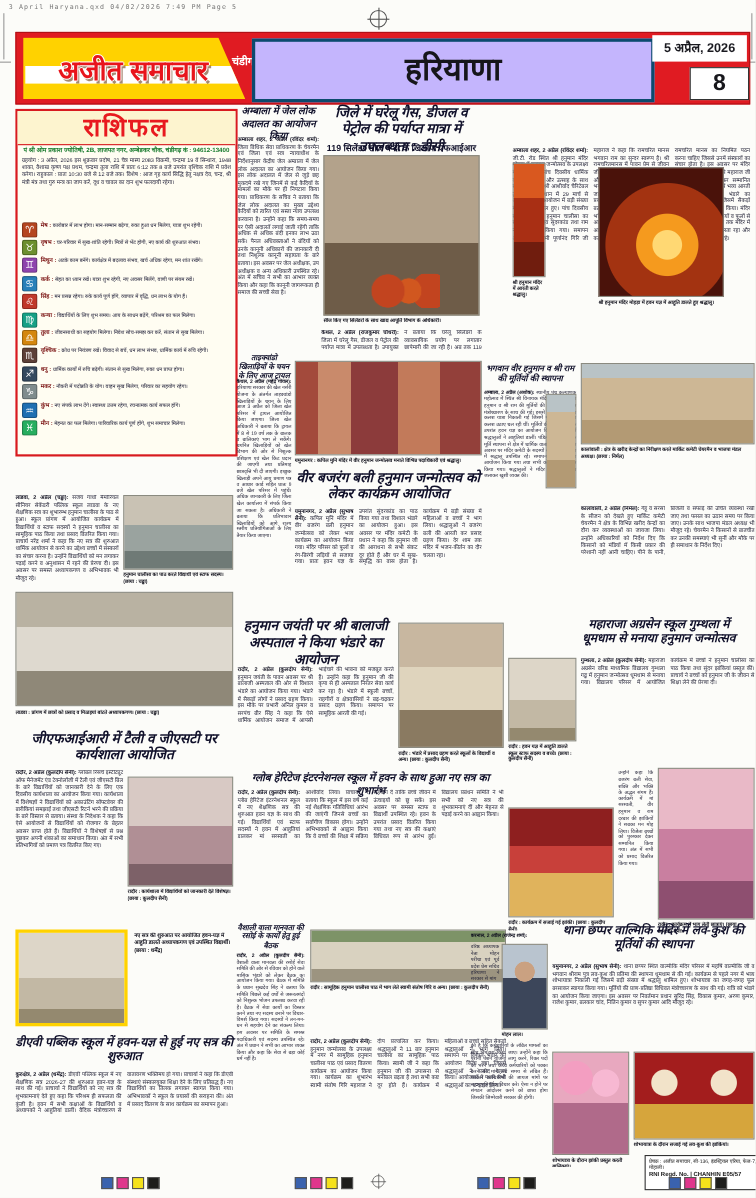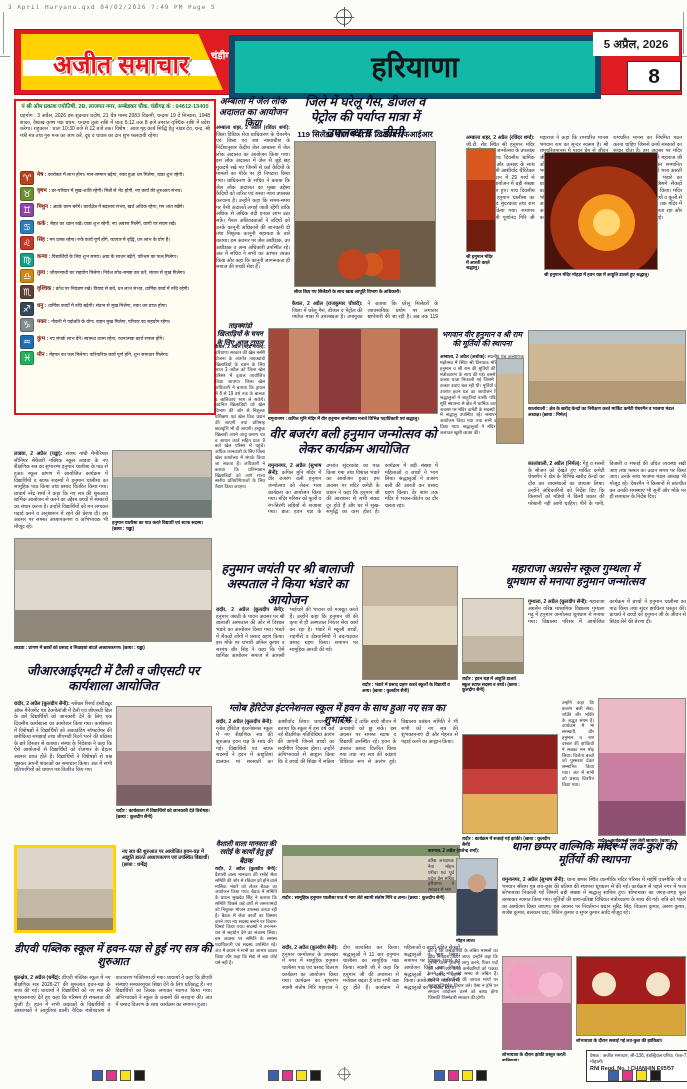--- a/index.html
+++ b/index.html
@@ -11,21 +11,21 @@
   .regmark{width:14px;height:14px;border:1px solid #555;border-radius:50%;}
   .regmark:before{content:"";position:absolute;left:50%;top:-3px;bottom:-3px;width:1px;background:#555;}
   .regmark:after{content:"";position:absolute;top:50%;left:-3px;right:-3px;height:1px;background:#555;}
   .cropv{width:1px;background:#999;} .croph{height:1px;background:#999;}
   .masthead{background:#e01b22;border:1px solid #b01016;}
   .mh-yellow{background:#ffd200;clip-path:polygon(0 0,87% 0,99% 100%,0 100%);}
   .mh-stripe{background:#ffffff;}
   .mh-title{font-size:25px;font-weight:bold;color:#e8151c;white-space:nowrap;
             text-shadow:1px 0 #fff,-1px 0 #fff,0 1px #fff,0 -1px #fff,2px 2px 0 rgba(90,40,0,.55);}
   .mh-city{font-size:10px;font-weight:bold;color:#fff;}
-  .mh-cream{background:#14b8a6;border:6px solid #0c4a6e;}
+  .mh-cream{background:#c4b5fd;border:3px solid #0c4a6e;}
   .mh-section{font-size:29px;font-weight:bold;color:#16161a;text-align:center;line-height:52px;}
   .mh-date{background:#fff;font-size:11.5px;font-weight:bold;color:#1a1a20;text-align:center;line-height:24px;}
   .mh-page{background:#fff;border:1px solid #333;font-size:21px;font-weight:bold;color:#17171c;text-align:center;line-height:28px;}
   
   .horo{border:2px solid #d81a20;background:#fffdf2;}
   .horo-title{font-size:23px;font-weight:bold;color:#e8191f;text-align:center;background:#fdf4cf;
               border-bottom:1.5px solid #d81a20;line-height:30px;letter-spacing:2px;}
   .horo-by{font-size:5.6px;font-weight:bold;color:#177a2c;text-align:center;line-height:1.3;}
   .horo-intro{font-size:5px;line-height:1.32;text-align:justify;color:#24243c;}
   .sign-row{display:flex;align-items:flex-start;margin-top:2.4px;}
@@ -102,20 +102,21 @@
     <div class="abs mh-title" style="left:16px;top:16px;width:180px;text-align:center;">अजीत समाचार</div>
     <div class="abs mh-city" style="left:196px;top:18px;">चंडीगढ़</div>
     <div class="abs mh-cream" style="left:214px;top:5px;width:360px;height:52px;">
       <div class="mh-section">हरियाणा</div>
     </div>
     <div class="abs mh-date" style="left:578px;top:2px;width:86px;height:24px;">5 अप्रैल, 2026</div>
     <div class="abs mh-page" style="left:612px;top:31px;width:52px;height:28px;">8</div>
   </div>
 
   <div class="abs horo" style="left:14px;top:99px;width:198px;height:312px;">
+    <div class="horo-title">राशिफल</div>
     <div class="horo-by" style="margin:2px 3px 0;">पं श्री ओम प्रकाश ज्योतिषी, 2B, लाजपत नगर, अम्बेडकर चौक, चंडीगढ़ कं : 94612-13400</div>
     <div class="horo-intro" style="margin:2px 4px 0;height:56px;overflow:hidden;">ग्रहयोग : 3 अप्रैल, 2026 इस शुक्रवार प्रदोष, 21 चैत्र मास्य 2083 विक्रमी, चन्द्रमा 19 वें सिन्धारा, 1948 शाका, वैशाख कृष्ण पक्ष प्रथम, चन्द्रमा तुला राशि में प्रातः 6:12 तक 8 बजे उपरांत वृश्चिक राशि में प्रवेश करेगा। राहुकाल : प्रातः 10:30 बजे से 12 बजे तक। विशेष : आज गृह कार्य सिद्धि हेतु नक्षत्र देव, चन्द्र, श्री मंत्री मंत्र तथा गुरु मन्त्र का जाप करें, दूध व चावल का दान शुभ फलदायी रहेगा।</div>
     <div style="margin:1px 4px 0;">
       <div class="sign-row">
           <span class="sign-ic">♈</span>
           <span class="sign-tx"><b class="sign-nm">मेष :</b> <span>कारोबार में लाभ होगा। मान-सम्मान बढ़ेगा, रुका हुआ धन मिलेगा, यात्रा शुभ रहेगी।</span></span>
         </div>
       <div class="sign-row">
           <span class="sign-ic">♉</span>
           <span class="sign-tx"><b class="sign-nm">वृषभ :</b> <span>घर-परिवार में सुख-शांति रहेगी। मित्रों से भेंट होगी, नए कार्य की शुरुआत संभव।</span></span>
@@ -162,21 +163,21 @@
         </div>
     </div>
   </div>
 
   <div class="abs bt" style="left:14px;top:450px;width:94px;height:84px;"><span class="dl">लाडवा, 2 अप्रैल (चड्ढा):</span> <span>संजय गांधी मैमोरियल सीनियर सेकेंडरी पब्लिक स्कूल लाडवा के नए शैक्षणिक सत्र का शुभारम्भ हनुमान चालीसा के पाठ से हुआ। स्कूल प्रांगण में आयोजित कार्यक्रम में विद्यार्थियों व स्टाफ सदस्यों ने हनुमान चालीसा का सामूहिक पाठ किया तथा प्रसाद वितरित किया गया। प्राचार्य नरेंद्र शर्मा ने कहा कि नए सत्र की शुरुआत धार्मिक आयोजन से करने का उद्देश्य बच्चों में संस्कारों का संचार करना है। उन्होंने विद्यार्थियों को मन लगाकर पढ़ाई करने व अनुशासन में रहने की प्रेरणा दी। इस अवसर पर समस्त अध्यापकगण व अभिभावक भी मौजूद रहे।</span></div>
   <div class="abs ph ph-class" style="left:112px;top:450px;width:100px;height:68px;"></div>
   <div class="abs cap" style="left:112px;top:520px;width:100px;height:14px;">हनुमान चालीसा का पाठ करते विद्यार्थी एवं स्टाफ सदस्य। (छाया : चड्ढा)</div>
   <div class="abs ph ph-students" style="left:14px;top:538px;width:198px;height:104px;"></div>
   <div class="abs cap" style="left:14px;top:645px;width:198px;height:12px;">लाडवा : प्रांगण में छात्रों को प्रसाद व मिठाइयां बांटते अध्यापकगण। (छाया : चड्ढा)</div>
 
-  <h2 class="abs hd h13" style="left:14px;top:664px;width:198px;">जीआरआईएमटी में टैली व जीएसटी पर कार्यशाला आयोजित</h2>
+  <h2 class="abs hd h13" style="left:14px;top:664px;width:198px;">जीएफआईआरी में टैली व जीएसटी पर कार्यशाला आयोजित</h2>
   <div class="abs bt" style="left:14px;top:700px;width:98px;height:134px;"><span class="dl">रादौर, 2 अप्रैल (कुलदीप सैनी):</span> <span>ग्लोबल रिसर्च इंस्टीट्यूट ऑफ मैनेजमेंट एंड टेक्नोलॉजी में टैली एवं जीएसटी बिल के बारे विद्यार्थियों को जानकारी देने के लिए एक दिवसीय कार्यशाला का आयोजन किया गया। कार्यशाला में विशेषज्ञों ने विद्यार्थियों को अकाउंटिंग सॉफ्टवेयर की बारीकियां समझाईं तथा जीएसटी रिटर्न भरने की प्रक्रिया के बारे विस्तार से बताया। संस्था के निदेशक ने कहा कि ऐसे आयोजनों से विद्यार्थियों को रोजगार के बेहतर अवसर प्राप्त होते हैं। विद्यार्थियों ने विशेषज्ञों से प्रश्न पूछकर अपनी शंकाओं का समाधान किया। अंत में सभी प्रतिभागियों को प्रमाण पत्र वितरित किए गए।</span></div>
   <div class="abs ph ph-seminar" style="left:116px;top:706px;width:96px;height:100px;"></div>
   <div class="abs cap" style="left:116px;top:808px;width:96px;height:16px;">रादौर : कार्यशाला में विद्यार्थियों को जानकारी देते विशेषज्ञ। (छाया : कुलदीप सैनी)</div>
 
   <div class="abs ph ph-ylw ph-white-havan" style="left:14px;top:845px;width:102px;height:88px;"></div>
   <div class="abs cap" style="left:122px;top:848px;width:90px;height:84px;font-size:5px;">नए सत्र की शुरुआत पर आयोजित हवन-यज्ञ में आहुति डालते अध्यापकगण एवं उपस्थित विद्यार्थी। (छाया : धर्मेंद्र)</div>
   <h2 class="abs hd h11" style="left:14px;top:942px;width:198px;">डीएवी पब्लिक स्कूल में हवन-यज्ञ से हुई नए सत्र की शुरुआत</h2>
   <div class="abs bt c2" style="left:14px;top:974px;width:198px;height:86px;"><span class="dl">कुरुक्षेत्र, 2 अप्रैल (धर्मेंद्र):</span> <span>डीएवी पब्लिक स्कूल में नए शैक्षणिक सत्र 2026-27 की शुरुआत हवन-यज्ञ के साथ की गई। प्राचार्या ने विद्यार्थियों को नए सत्र की शुभकामनाएं देते हुए कहा कि परिश्रम ही सफलता की कुंजी है। हवन में सभी कक्षाओं के विद्यार्थियों व अध्यापकों ने आहुतियां डालीं। वैदिक मंत्रोच्चारण से वातावरण भक्तिमय हो गया। प्राचार्या ने कहा कि डीएवी संस्थाएं संस्कारयुक्त शिक्षा देने के लिए प्रतिबद्ध हैं। नए विद्यार्थियों का तिलक लगाकर स्वागत किया गया। अभिभावकों ने स्कूल के प्रयासों की सराहना की। अंत में प्रसाद वितरण के साथ कार्यक्रम का समापन हुआ।</span></div>
 
   <h2 class="abs hd h9" style="left:216px;top:96px;width:74px;">अम्बाला में जेल लोक अदालत का आयोजन किया</h2>
@@ -218,21 +219,21 @@
   <div class="abs cap" style="left:544px;top:272px;width:114px;height:10px;background:#fcfcf9;">श्री हनुमान मंदिर मोहड़ा में हवन यज्ञ में आहुति डालते हुए श्रद्धालु।</div>
 
   <h2 class="abs hd h8" style="left:440px;top:330px;width:84px;">भगवान वीर हनुमान व श्री राम की मूर्तियों की स्थापना</h2>
   <div class="abs bt-s" style="left:440px;top:354px;width:84px;height:204px;"><span class="dl">अम्बाला, 2 अप्रैल (अशोक):</span> <span>स्थानीय पंच कल्याणक महोत्सव में स्थित श्री विनायक मंदिर में भगवान वीर हनुमान व श्री राम की मूर्तियों की स्थापना विधिवत मंत्रोच्चारण के साथ की गई। इससे पूर्व नगर में भव्य कलश यात्रा निकाली गई जिसमें महिलाएं सिर पर कलश उठाए चल रही थीं। मूर्तियों की प्राण-प्रतिष्ठा के उपरांत हवन यज्ञ का आयोजन किया गया जिसमें श्रद्धालुओं ने आहुतियां डालीं। पंडित जी ने कहा कि मूर्ति स्थापना से क्षेत्र में धार्मिक वातावरण बनेगा। इस अवसर पर मंदिर कमेटी के सदस्यों सहित बड़ी संख्या में श्रद्धालु उपस्थित रहे। समापन पर भंडारे का आयोजन किया गया तथा सभी को प्रसाद वितरित किया गया। श्रद्धालुओं ने मंदिर परिसर में दीप जलाकर खुशी व्यक्त की।</span></div>
   <div class="abs ph ph-ground" style="left:496px;top:358px;width:28px;height:86px;"></div>
 
   <div class="abs ph ph-ground" style="left:528px;top:330px;width:158px;height:74px;"></div>
   <div class="abs cap" style="left:528px;top:406px;width:158px;height:18px;">कालांवाली : क्षेत्र के खरीद केन्द्रों का निरीक्षण करते मार्किट कमेटी चेयरमैन व भाजपा मंडल अध्यक्ष।   (छाया : निर्मल)</div>
   <div class="abs bt c2" style="left:528px;top:460px;width:158px;height:98px;"><span class="dl">कालांवाली, 2 अप्रैल (निर्मल):</span> <span>गेहूं व सरसों के सीजन को देखते हुए मार्किट कमेटी चेयरमैन ने क्षेत्र के विभिन्न खरीद केन्द्रों का दौरा कर व्यवस्थाओं का जायजा लिया। उन्होंने अधिकारियों को निर्देश दिए कि किसानों को मंडियों में किसी प्रकार की परेशानी नहीं आनी चाहिए। पीने के पानी, बिजली व सफाई की उचित व्यवस्था रखी जाए तथा फसल का उठान समय पर किया जाए। उनके साथ भाजपा मंडल अध्यक्ष भी मौजूद रहे। चेयरमैन ने किसानों से बातचीत कर उनकी समस्याएं भी सुनीं और मौके पर ही समाधान के निर्देश दिए।</span></div>
 
-  <h2 class="abs hd h11" style="left:496px;top:562px;width:158px;">महाराजा अग्रसेन स्कूल गुम्थला में धूमधाम से मनाया हनुमान जन्मोत्सव</h2>
+  <h2 class="abs hd h11" style="left:520px;top:562px;width:158px;">महाराजा अग्रसेन स्कूल गुम्थला में धूमधाम से मनाया हनुमान जन्मोत्सव</h2>
   <div class="abs bt c2" style="left:528px;top:598px;width:158px;height:96px;"><span class="dl">गुम्थला, 2 अप्रैल (कुलदीप सैनी):</span> <span>महाराजा अग्रसेन वरिष्ठ माध्यमिक विद्यालय गुम्थला गढ़ू में हनुमान जन्मोत्सव धूमधाम से मनाया गया। विद्यालय परिसर में आयोजित कार्यक्रम में बच्चों ने हनुमान चालीसा का पाठ किया तथा सुंदर झांकियां प्रस्तुत कीं। प्राचार्य ने बच्चों को हनुमान जी के जीवन से शिक्षा लेने की प्रेरणा दी।</span></div>
   <div class="abs ph ph-white-havan" style="left:462px;top:598px;width:62px;height:76px;"></div>
   <div class="abs cap" style="left:462px;top:676px;width:62px;height:20px;">रादौर : हवन यज्ञ में आहुति डालते स्कूल स्टाफ सदस्य व बच्चे। (छाया : कुलदीप सैनी)</div>
   <div class="abs ph ph-shrine" style="left:462px;top:734px;width:96px;height:100px;"></div>
   <div class="abs cap" style="left:462px;top:836px;width:96px;height:10px;">रादौर : कार्यक्रम में सजाई गई झांकी। (छाया : कुलदीप सैनी)</div>
   <div class="abs bt-s" style="left:562px;top:700px;width:32px;height:132px;">उन्होंने कहा कि बजरंग बली सेवा, शक्ति और भक्ति के अद्भुत संगम हैं। कार्यक्रम में मां सरस्वती, वीर हनुमान व राम दरबार की झांकियों ने सबका मन मोह लिया। विजेता बच्चों को पुरस्कार देकर सम्मानित किया गया। अंत में सभी को प्रसाद वितरित किया गया।</div>
   <div class="abs ph ph-girl" style="left:598px;top:698px;width:88px;height:138px;"></div>
   <div class="abs cap" style="left:598px;top:838px;width:88px;height:10px;">रादौर : कार्यक्रम में भाग लेती छात्राएं। (छाया : कुलदीप सैनी)</div>
 
   <div class="abs bt-s" style="left:428px;top:848px;width:70px;height:9px;"><span class="dl">करनाल, 2 अप्रैल (राजेन्द्र शर्मा):</span></div>

